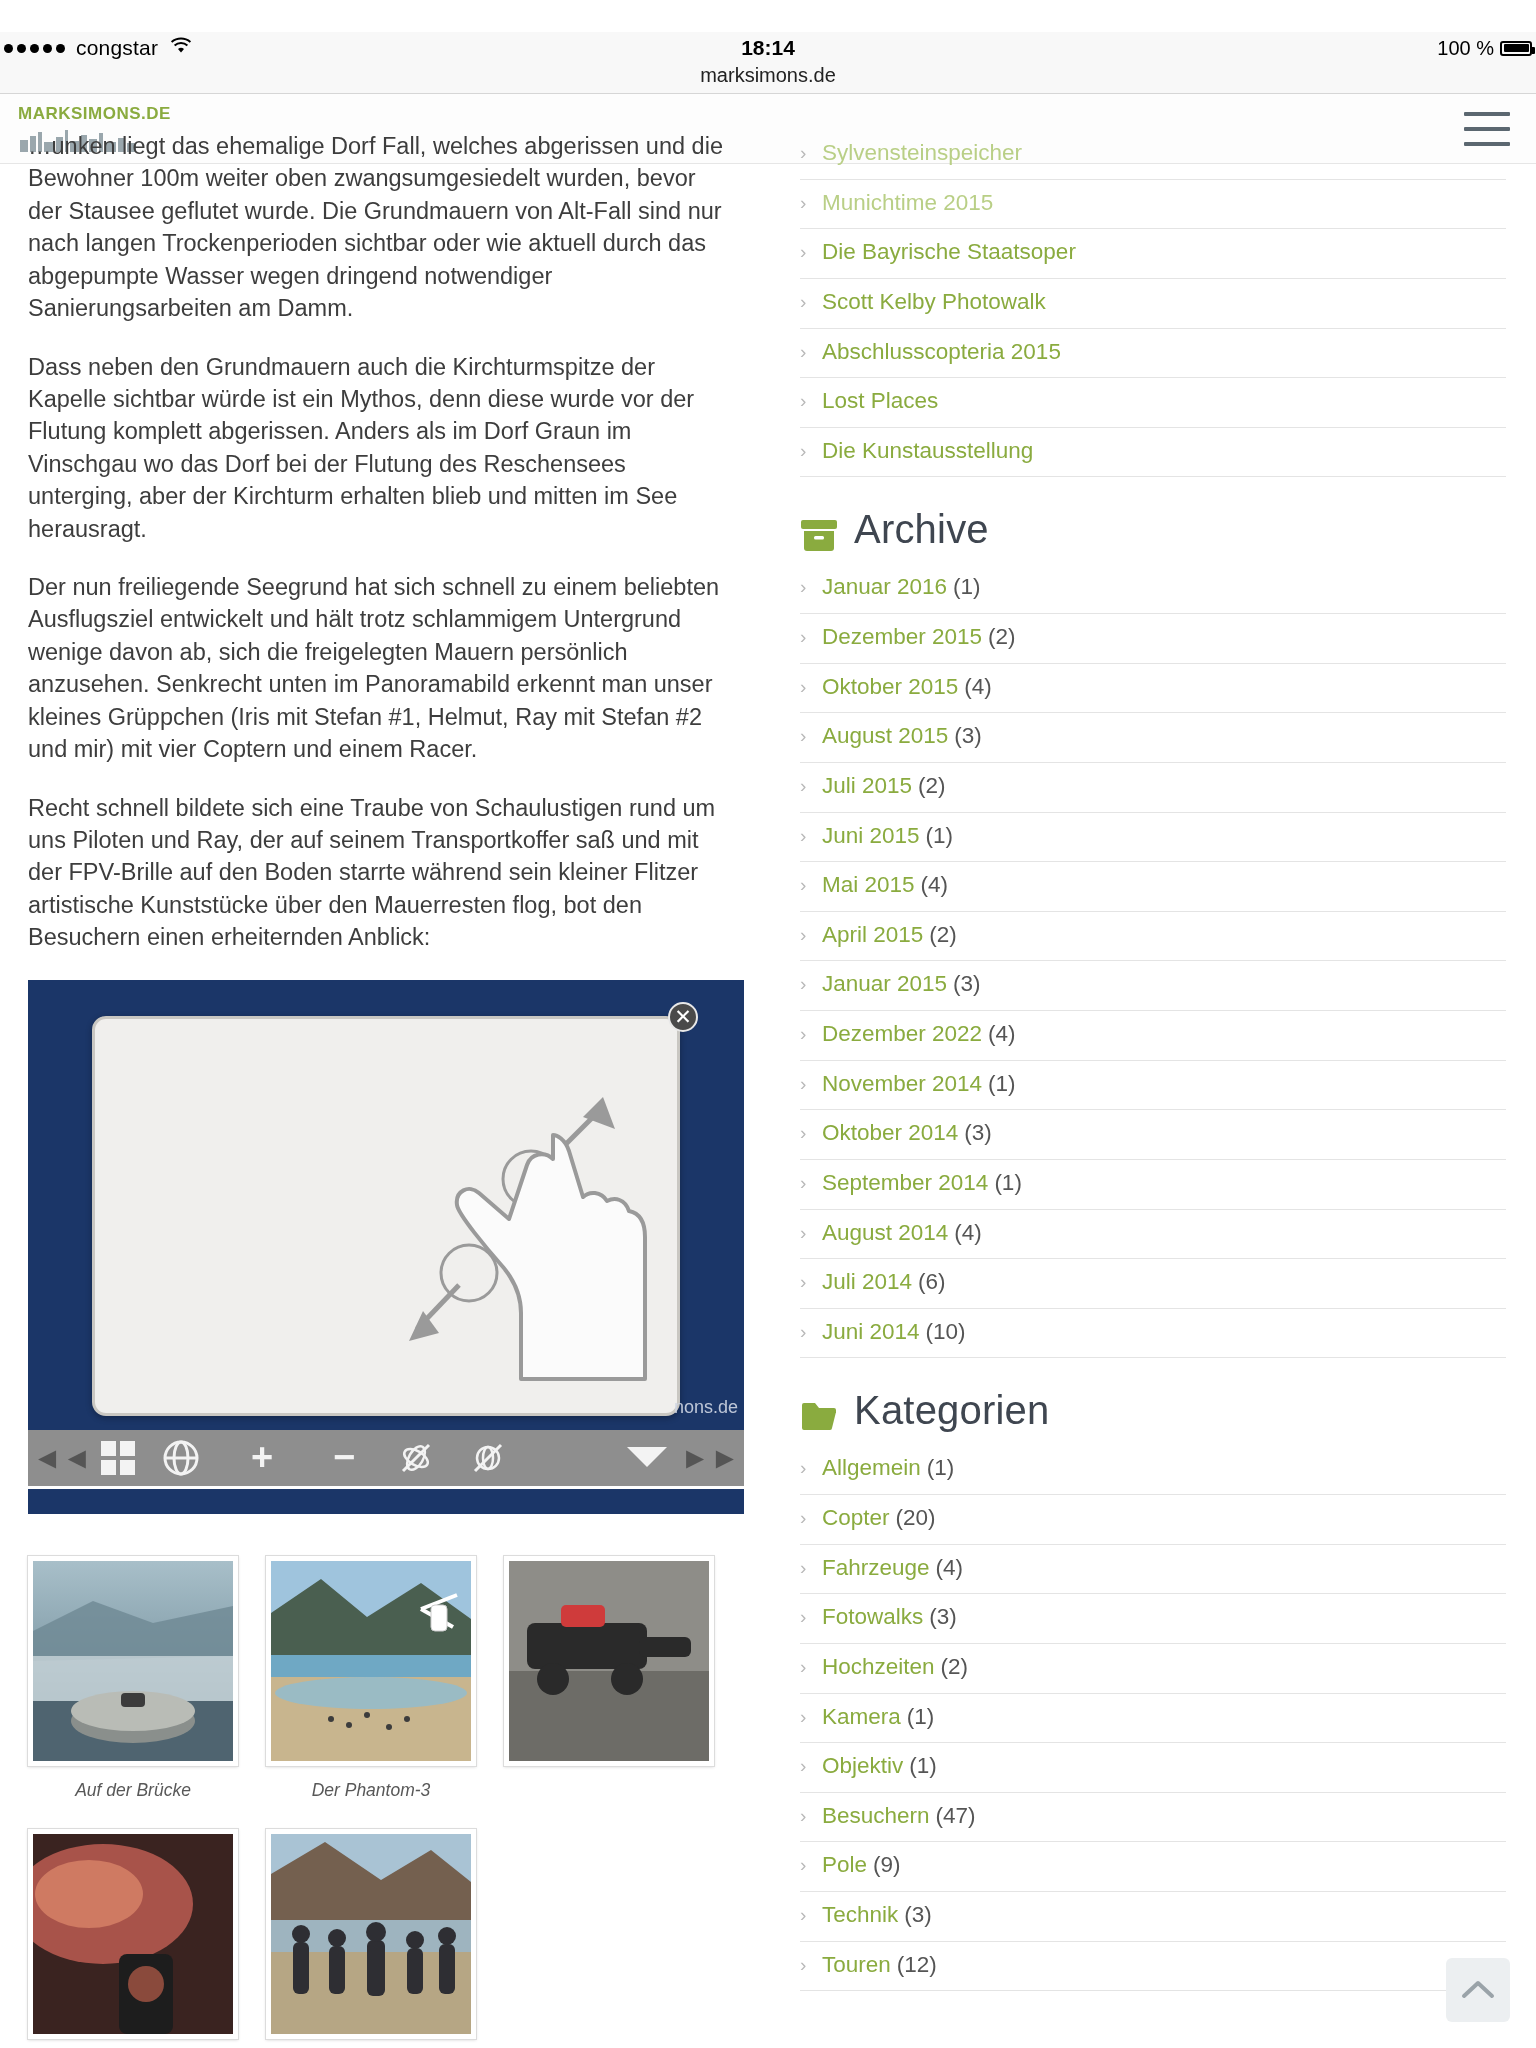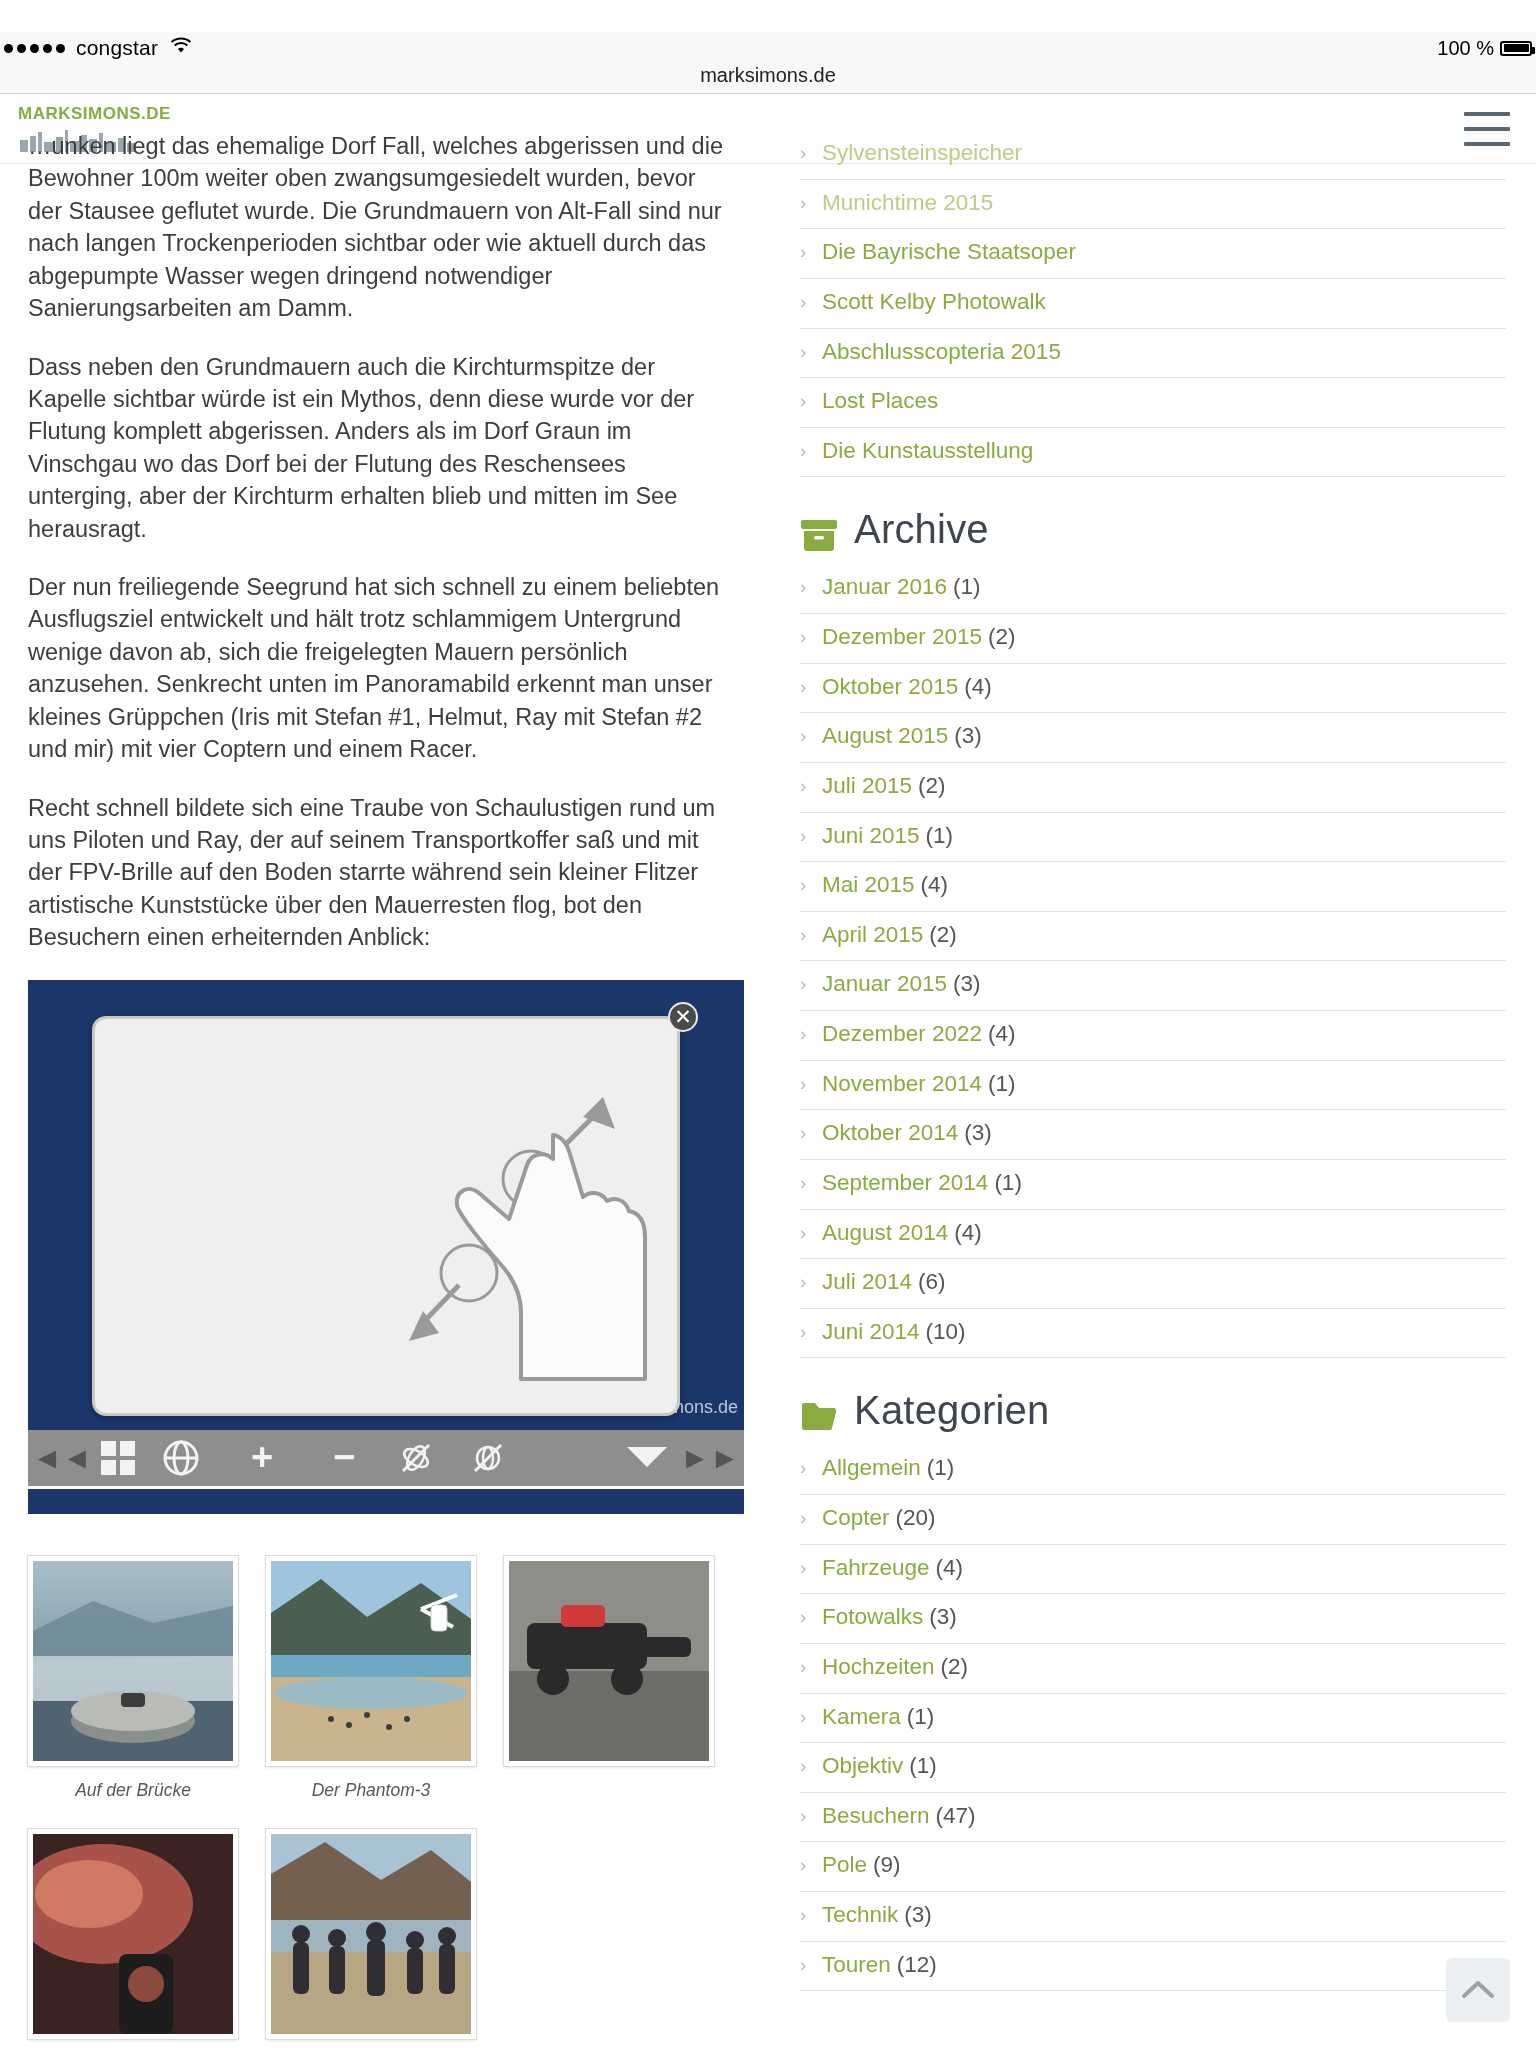--- a/index.html
+++ b/index.html
@@ -249,20 +249,21 @@
     </span>
     <span class="carrier">congstar</span>
     <span class="wifi">
       <svg width="22" height="17" viewBox="0 0 22 17">
           <path d="M11 15.5l-3-3.6a4.8 4.8 0 016 0z" fill="#000"></path>
           <path d="M4.6 8.4a9.8 9.8 0 0112.8 0" stroke="#000" stroke-width="2" fill="none"></path>
           <path d="M1.6 4.9a14.3 14.3 0 0118.8 0" stroke="#000" stroke-width="2" fill="none"></path>
         </svg>
     </span>
   </div>
+  <div class="sb-center">18:14</div>
   <div class="sb-right">
     <span>100 %</span>
     <span class="battery">
         <span class="fill"></span>
       </span>
   </div>
 </div>
 
 <div class="urlbar">
   <span>marksimons.de</span>

